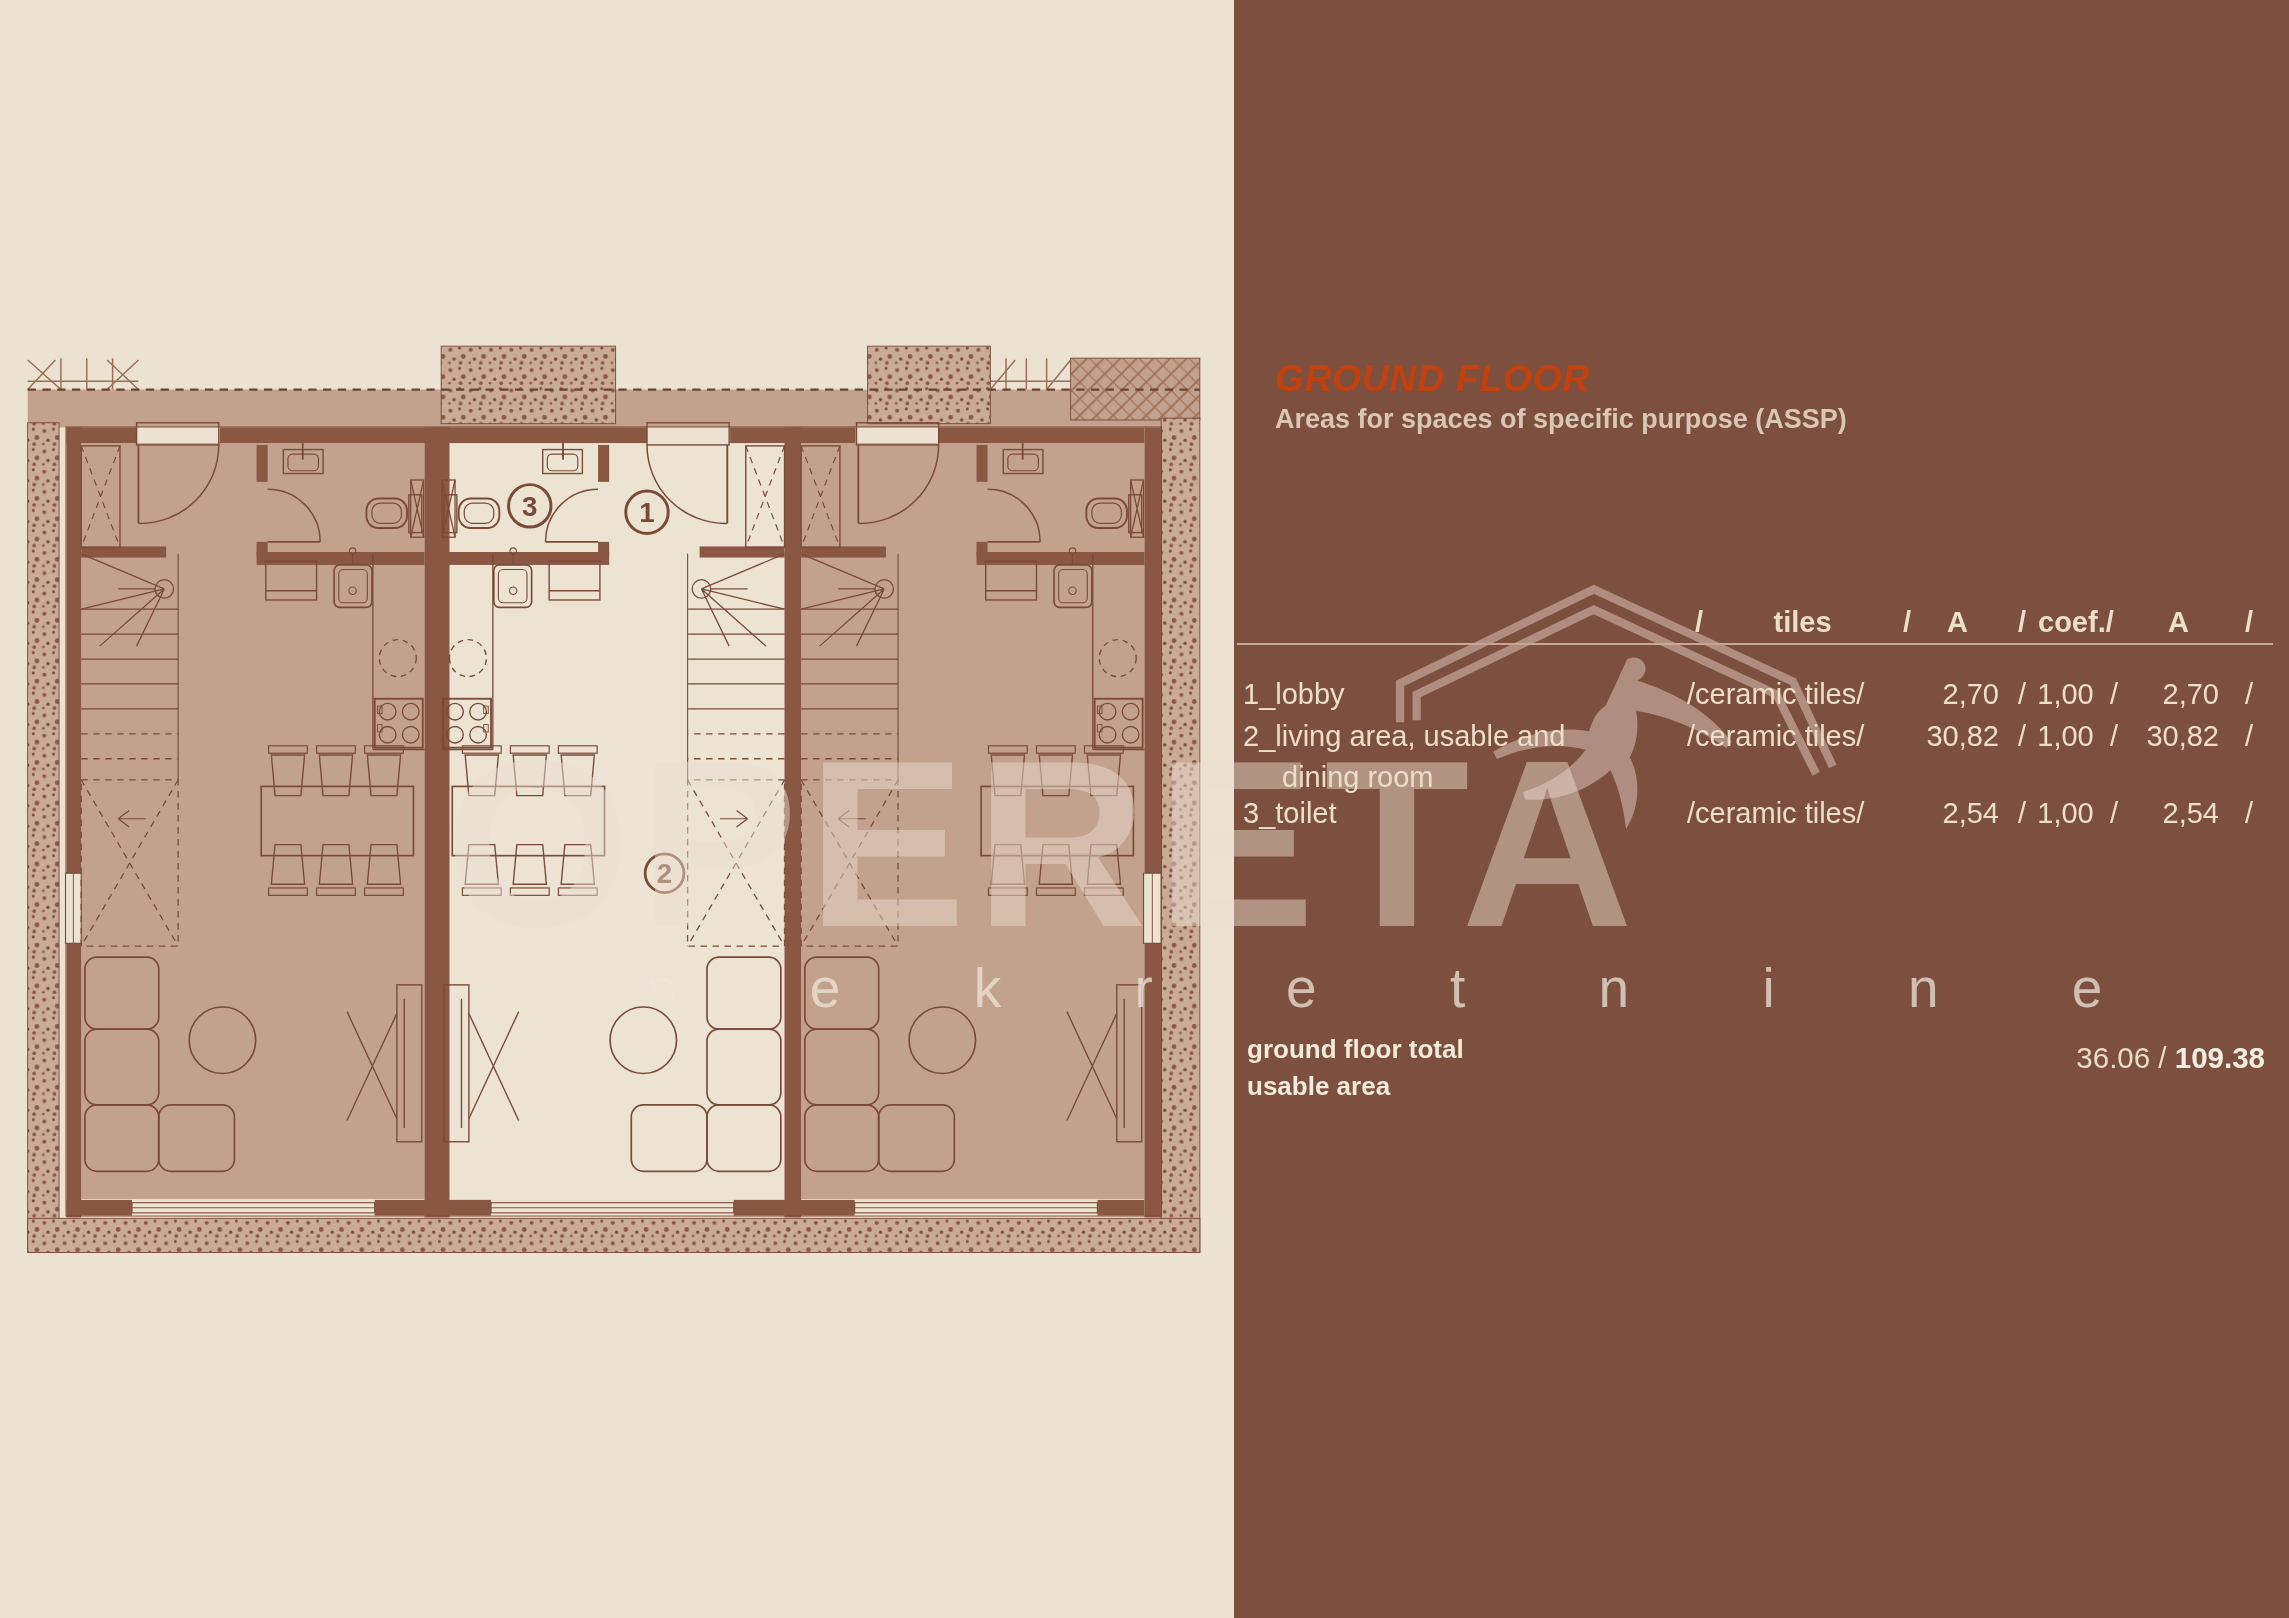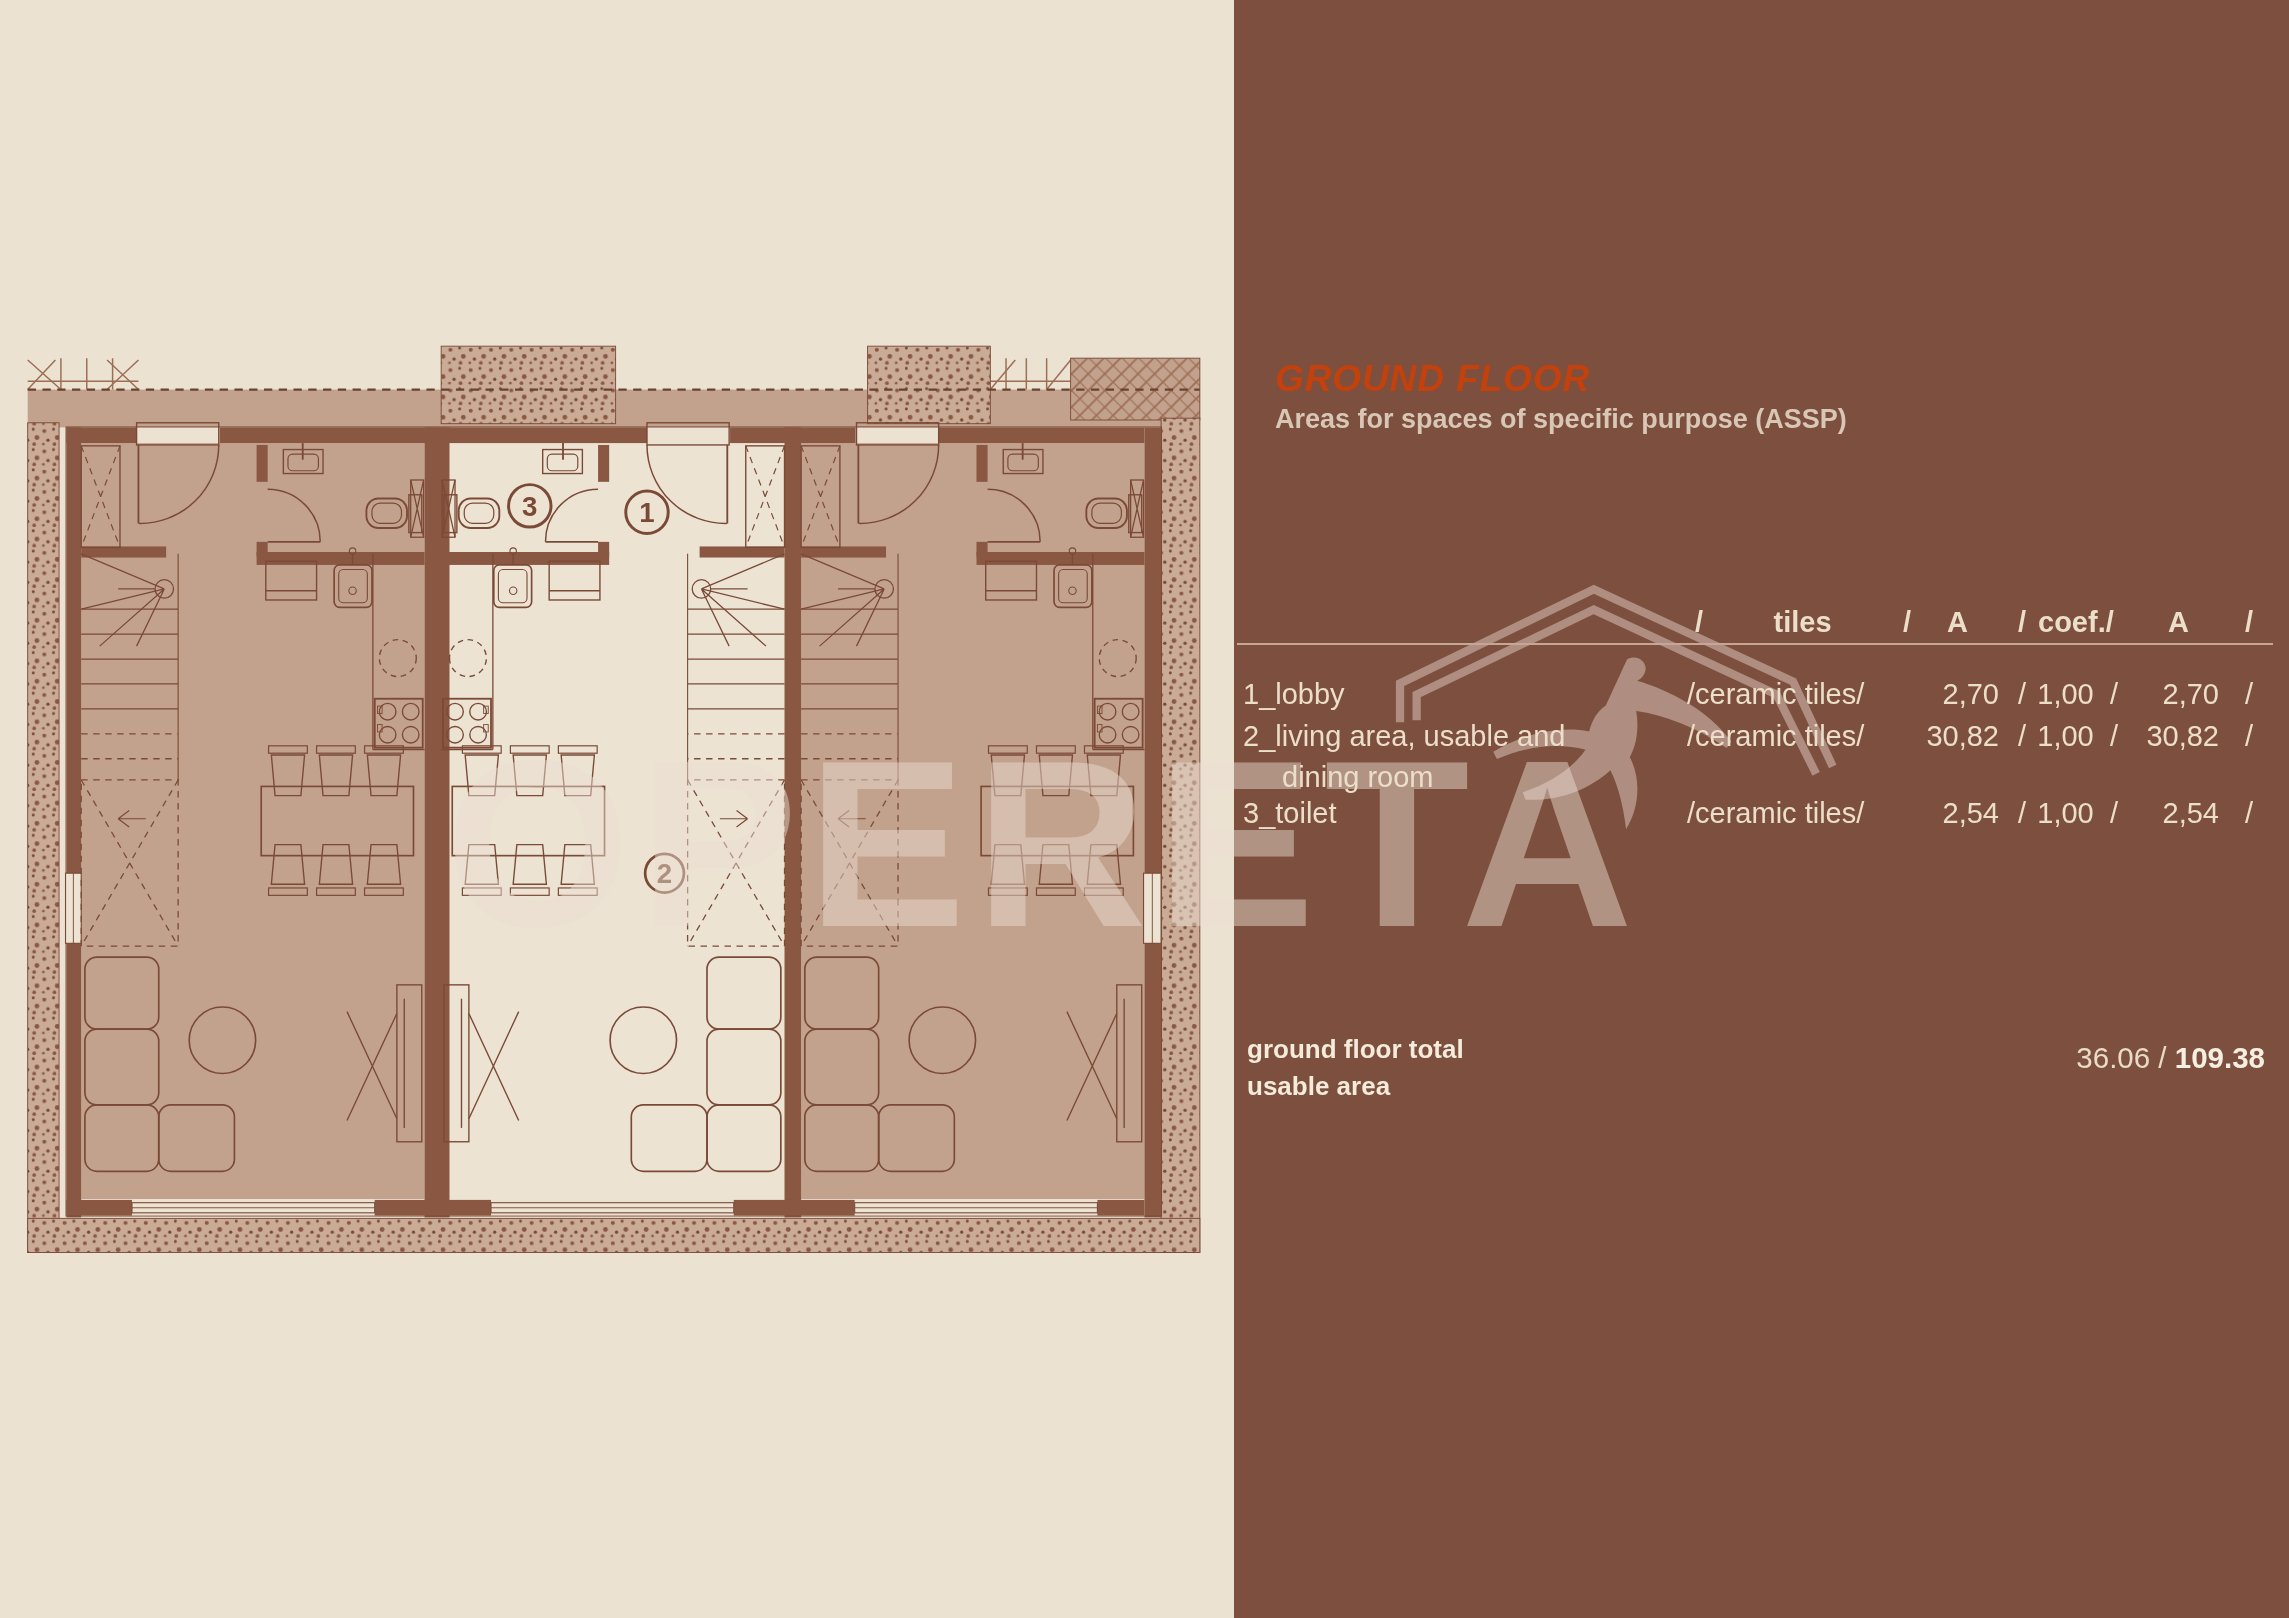--- a/index.html
+++ b/index.html
@@ -263,20 +263,21 @@
       c -3,-26 -9,-48 -17,-64
       c -24,22 -58,34 -92,32 l -3,-8
       c 30,-10 54,-26 68,-46
       c -30,-8 -64,-4 -96,10 l -4,-8
       c 34,-20 72,-28 104,-22
       c 3,-12 9,-22 18,-28 z"></path>
   </svg>
 
   <div class="watermark" aria-hidden="true">
     <span class="wm-brand">OPERETA</span>
+    <span class="wm-sub">n e k r e t n i n e</span>
   </div>
 
   <div class="rp rp-title">GROUND FLOOR</div>
   <div class="rp rp-subtitle">Areas for spaces of specific purpose (ASSP)</div>
 
   <div class="hdr">
     <span class="rp cell h-s0" style="top:605px">/</span>
     <span class="rp cell h-floor" style="top:605px">tiles</span>
     <span class="rp cell h-s1" style="top:605px">/</span>
     <span class="rp cell h-a" style="top:605px">A</span>

